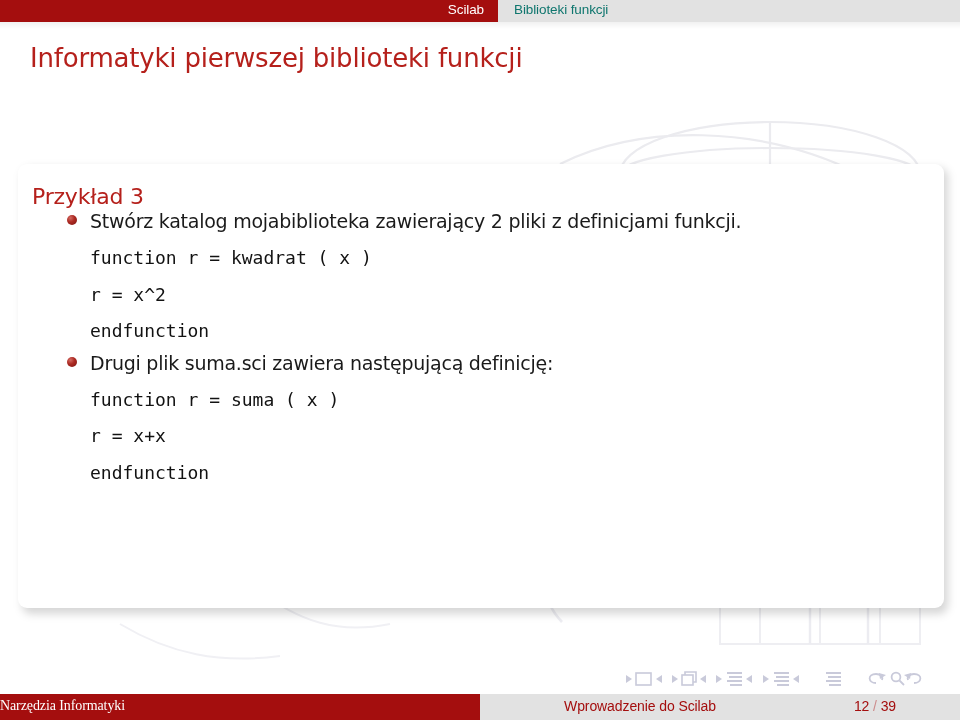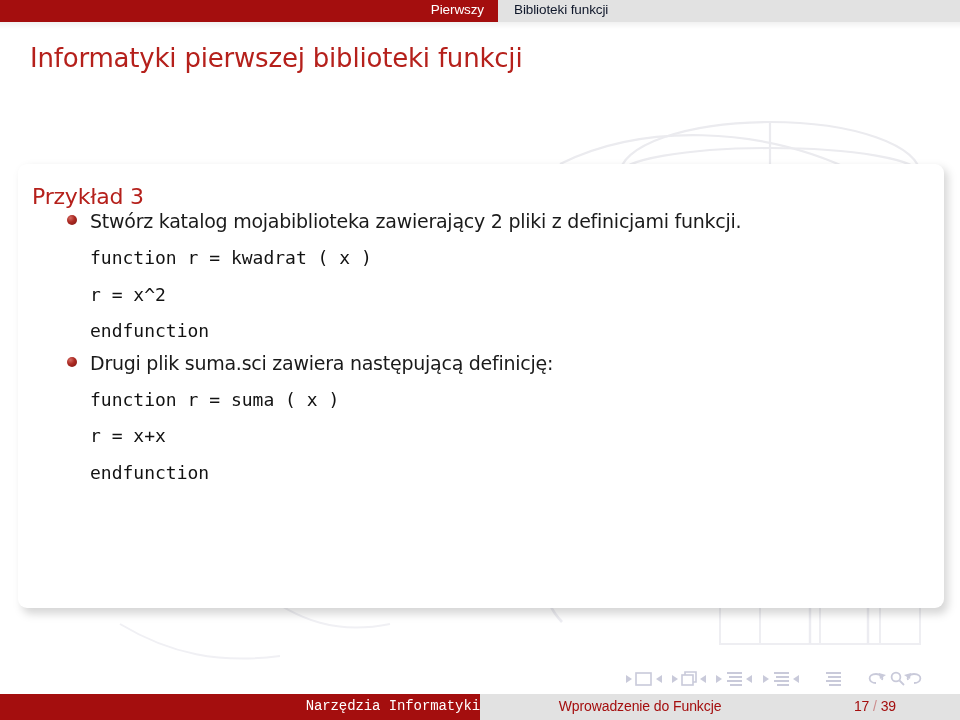--- a/index.html
+++ b/index.html
@@ -43,21 +43,21 @@
     font-size: 13.5px;
     color: #ffffff;
     font-family: "Liberation Sans", sans-serif;
     letter-spacing: -0.1px;
     white-space: nowrap;
   }
   .head-subsec {
     position: absolute;
     left: 514px; top: 2px;
     font-size: 13.5px;
-    color: #0f172a;
+    color: #0f766e;
     font-family: "Liberation Sans", sans-serif;
     letter-spacing: -0.1px;
     white-space: nowrap;
   }
   .headbar-shade {
     position: absolute; left: 0; top: 22px;
     width: 960px; height: 7px;
     background: linear-gradient(to bottom, rgba(0,0,0,0.055), rgba(0,0,0,0));
     z-index: 4;
   }
@@ -164,24 +164,24 @@
   }
   .footbar-red {
     position: absolute; left: 0; top: 0;
     width: 480px; height: 26px;
     background: #a40e0e;
   }
   .foot-author {
     position: absolute;
     left: 0; top: 4px;
     width: 480px;
-    text-align: right;
+    text-align: left;
     font-size: 14px;
     color: #ffffff;
-    font-family: Liberation Mono, monospace;
+    font-family: Liberation Serif, serif;
     letter-spacing: -0.1px;
     white-space: nowrap;
   }
   .foot-title {
     position: absolute;
     left: 480px; top: 4px;
     width: 320px;
     text-align: center;
     font-size: 14px;
     color: #a40e0e;
@@ -232,21 +232,21 @@
       <path d="M 560 520 C 540 545 540 575 562 598"></path>
     </g>
     <g stroke="#f0f0f4" fill="none" stroke-width="2">
       <path d="M 250 560 C 300 600 340 610 390 600"></path>
       <path d="M 120 600 C 170 630 220 640 280 632"></path>
     </g>
   </svg>
 
   <div class="headbar">
     <div class="headbar-red">
-      <span class="head-sec">Pierwszy</span>
+      <span class="head-sec">Scilab</span>
     </div>
     <span class="head-subsec">Biblioteki funkcji</span>
   </div>
   <div class="headbar-shade"></div>
 
   <div class="frametitle">Informatyki pierwszej biblioteki funkcji</div>
 
   <div class="block-shadow"></div>
   <div class="block">
     <div class="block-title">Przykład 3</div>
@@ -309,21 +309,21 @@
       <g fill="none" stroke="#c9cada" stroke-width="1.8">
         <path d="M 290 14 C 298 14 299 5 290 5 C 285 5 283 8 284 11"></path>
         <polygon points="287,4 280,6 286,10" fill="#c9cada" stroke="none"></polygon>
       </g>
     </g>
   </svg>
 
   <div class="footbar">
     <div class="footbar-red"></div>
     <span class="foot-author">Narzędzia Informatyki</span>
-    <span class="foot-title">Wprowadzenie do Funkcje</span>
+    <span class="foot-title">Wprowadzenie do Scilab</span>
     <span class="foot-pages">
-      <span>17</span>
+      <span>12</span>
       <span class="sep">/</span>
       <span>39</span>
     </span>
   </div>
 
 </div>
 
 </body></html>

